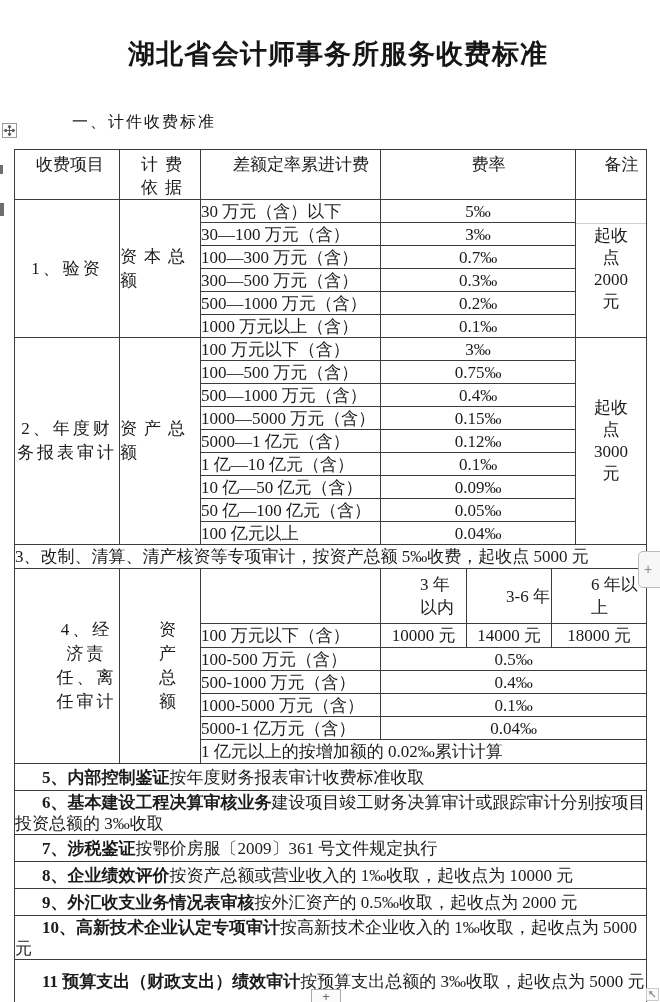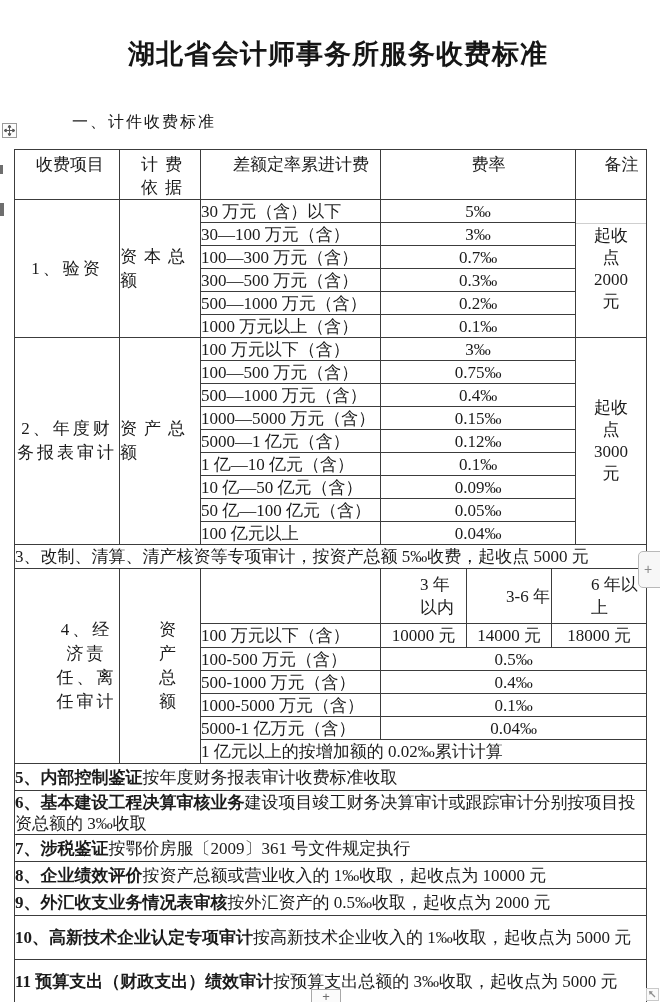--- a/index.html
+++ b/index.html
@@ -32,21 +32,21 @@
   .th-center{text-align:center;margin-left:32px;}
   .item-cell{letter-spacing:3px;padding:2px 3px 2px 6px;line-height:24px;text-align:center;vertical-align:middle;}
   .basis-cell{letter-spacing:7px;padding:2px 2px 2px 7px;line-height:24px;text-align:left;vertical-align:middle;}
   .tier{text-align:left;padding-left:7px;line-height:21px;}
   .rate{text-align:center;line-height:21px;}
   .note-cell{text-align:center;line-height:22px;position:relative;}
   .note-faint{position:absolute;top:23px;left:0;right:0;border-top:1px solid #cfcfcf;}
   .year-th{vertical-align:top;text-align:left;padding:4px 0 0 9px;}
   .money{text-align:center;}
   .wide{ text-align:left;padding:2px 5px 2px 6px;line-height:21px;}
-  .wide b{font-weight:bold;}
+  .wide b{font-weight:bold;margin-left:27px;}
   .footer-span{text-align:left;}
   
   .move-handle{
     position:absolute;left:2px;top:123px;width:15px;height:15px;box-sizing:border-box;
     border:1px solid #9a9a9a;background:#fdfdfd;display:flex;align-items:center;justify-content:center;
   }
   .plus-right{
     position:absolute;left:638px;top:551px;width:30px;height:37px;box-sizing:border-box;
     border:1px solid #b9b9b9;border-radius:5px;background:#f7f7f7;color:#8a8a8a;
     font-family:"Liberation Sans",sans-serif;font-size:14px;line-height:35px;padding-left:5px;

